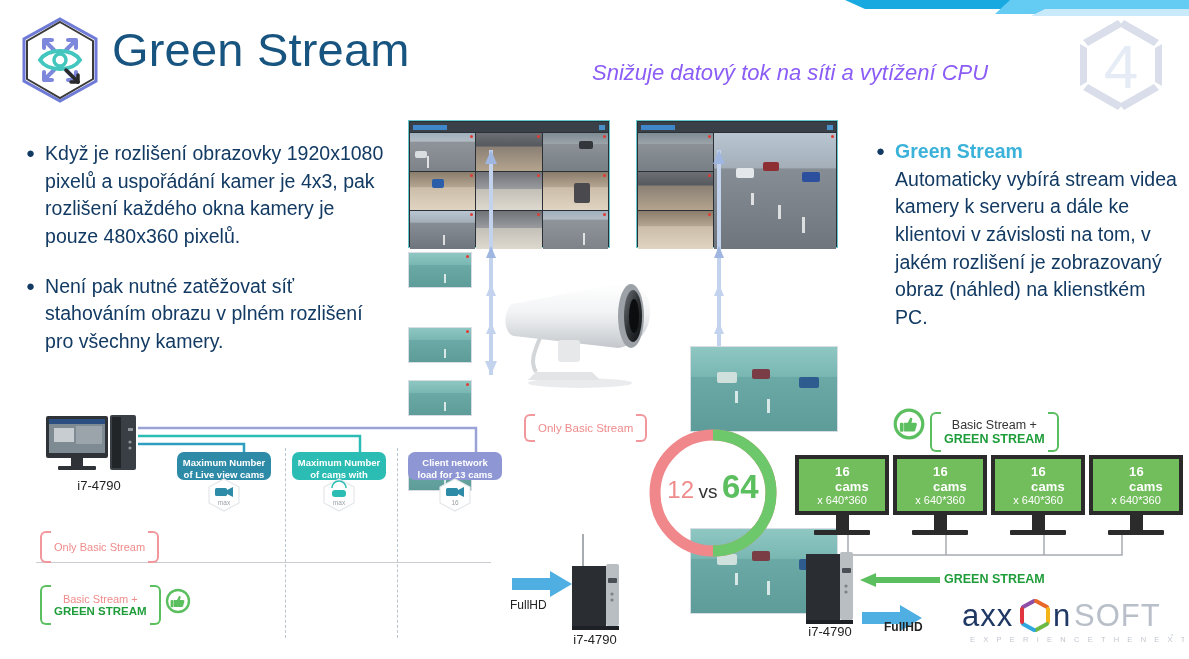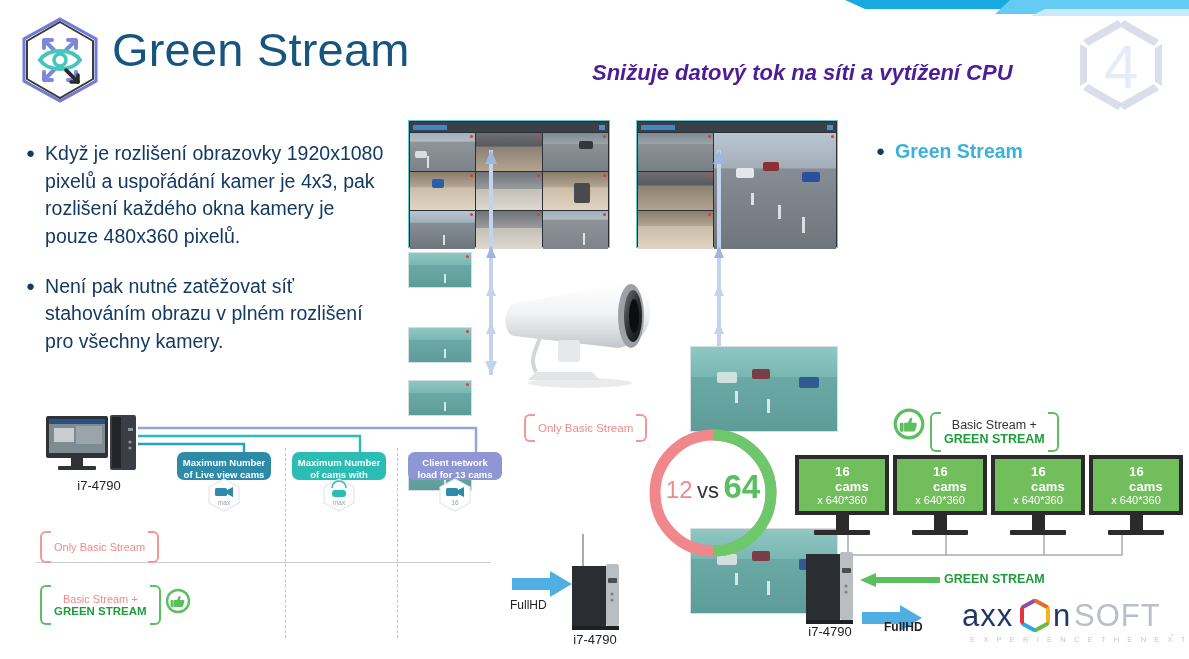--- a/index.html
+++ b/index.html
@@ -14,22 +14,22 @@
   
   #hex4{top:10px;right:8px;width:120px;height:112px;opacity:.95;}
 
   
   #brand-logo{left:14px;top:14px;width:92px;height:92px;}
   #page-title{
     left:112px;top:26px;font-size:47px;color:#17547f;letter-spacing:.2px;
     font-weight:400;line-height:1;
   }
   #subtitle{
-    left:592px;top:60px;font-size:22px;color:#4c1d95;font-style:italic;
-    font-weight:700;white-space:nowrap;
+    left:592px;top:60px;font-size:22px;color:#8b5cf6;font-style:italic;
+    font-weight:400;white-space:nowrap;
   }
 
   
   .bullets{font-size:19.5px;color:#123a63;line-height:1.42;}
   .bullet-row{display:flex;margin-bottom:22px;}
   .bullet-dot{color:#123a63;margin-right:10px;font-size:15px;line-height:1.75;}
   #left-text{left:26px;top:140px;width:360px;}
   #right-text{left:876px;top:138px;width:305px;}
   #right-text .bullet-row{margin-bottom:0;}
   .gs-head{color:#3ab2d9;font-weight:bold;display:block;}
@@ -139,20 +139,21 @@
     <span class="bullet-dot">●</span>
     <span>Není pak nutné zatěžovat síť stahováním obrazu v plném rozlišení pro všechny kamery.</span>
   </div>
 </div>
 
 <div class="abs bullets" id="right-text">
   <div class="bullet-row">
     <span class="bullet-dot">●</span>
     <span>
       <span class="gs-head">Green Stream</span>
+      <span>Automaticky vybírá stream videa kamery k serveru a dále ke klientovi v závislosti na tom, v jakém rozlišení je zobrazovaný obraz (náhled) na klienstkém PC.</span>
     </span>
   </div>
 </div>
 
 <div class="abs vms-window" style="left:408px;top:120px;width:202px;height:128px;padding:1px;">
   <div class="vms-title"></div>
   <div class="grid4x3" style="height:116px;margin-top:1px;">
     <div class="cell sc-street">
         <div class="lane" style="left:26%;top:60%;width:2px;height:12px"></div>
         <div class="car" style="left:8%;top:48%;width:12px;height:7px;background:#d9dde0"></div>
@@ -381,21 +382,21 @@
   <polygon points="0,8 38,8 38,1 60,14 38,27 38,20 0,20" fill="#4fafe3"></polygon>
 </svg>
 <div class="abs lbl-sm" style="left:510px;top:598px;">FullHD</div>
 
 <svg class="abs" style="left:645px;top:425px;" width="136" height="136" viewBox="0 0 136 136">
   <circle cx="68" cy="68" r="58" fill="none" stroke="#f0878b" stroke-width="11"></circle>
   <path d="M68 10 A58 58 0 0 1 68 126" fill="none" stroke="#6dc86b" stroke-width="11"></path>
 </svg>
 <div class="abs" style="left:645px;top:468px;width:136px;text-align:center;">
   <span style="color:#ef8b8b;font-size:24px;">12</span>
-  <span style="color:#333;font-size:22px;">vs</span>
+  <span style="color:#333;font-size:19px;">vs</span>
   <span style="color:#5cbf5f;font-size:33px;font-weight:bold;">64</span>
 </div>
 
 <svg class="abs" style="left:893px;top:408px;" width="32" height="32" viewBox="0 0 26 26">
   <circle cx="13" cy="13" r="11.2" fill="none" stroke="#5cbf5f" stroke-width="2.6"></circle>
   <path d="M9 12 h3 l2-4 c1.4-.4 2 .6 1.6 1.6 L15 12 h3 a1.4 1.4 0 0 1 1.3 1.8 l-1.2 4.2 a1.6 1.6 0 0 1-1.5 1.1 H9 Z" fill="#5cbf5f"></path>
   <rect x="5.6" y="12" width="3" height="7.2" rx="1" fill="#5cbf5f"></rect>
 </svg>
 <div class="abs" style="left:930px;top:404px;">
   <span class="bracket-lbl br-green" style="height:40px;display:flex;flex-direction:column;justify-content:center;text-align:center;">

